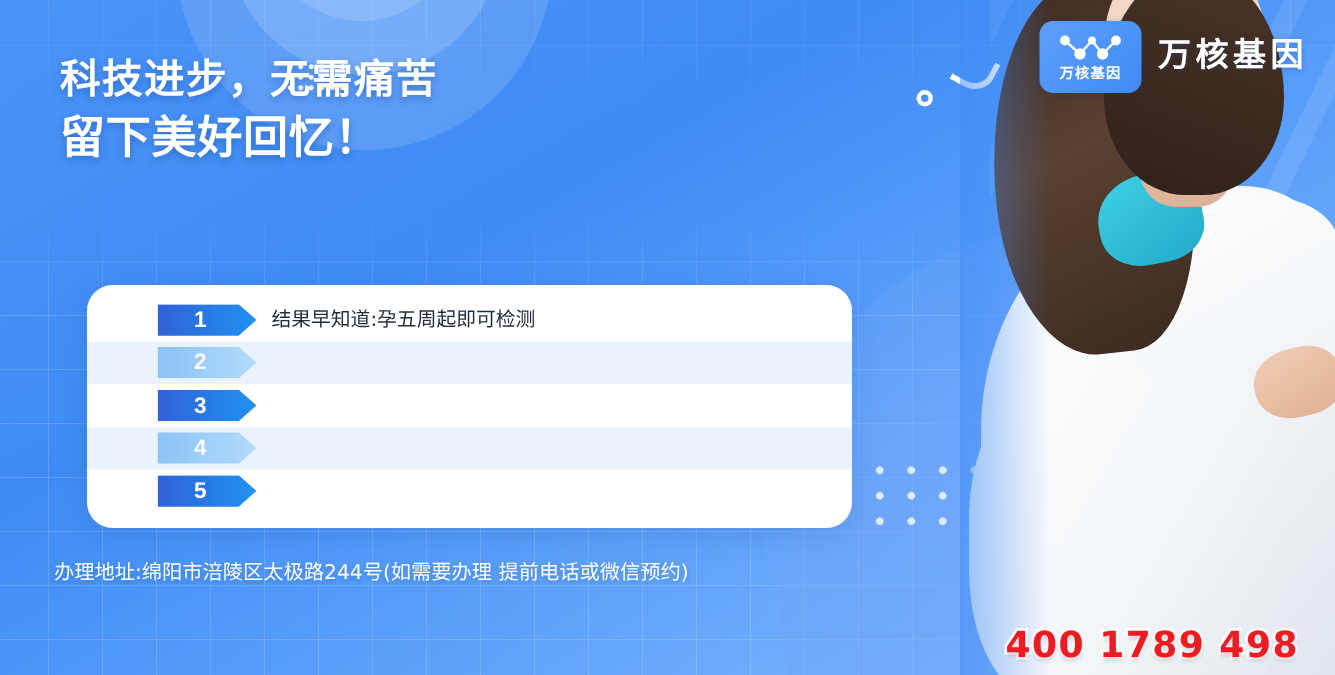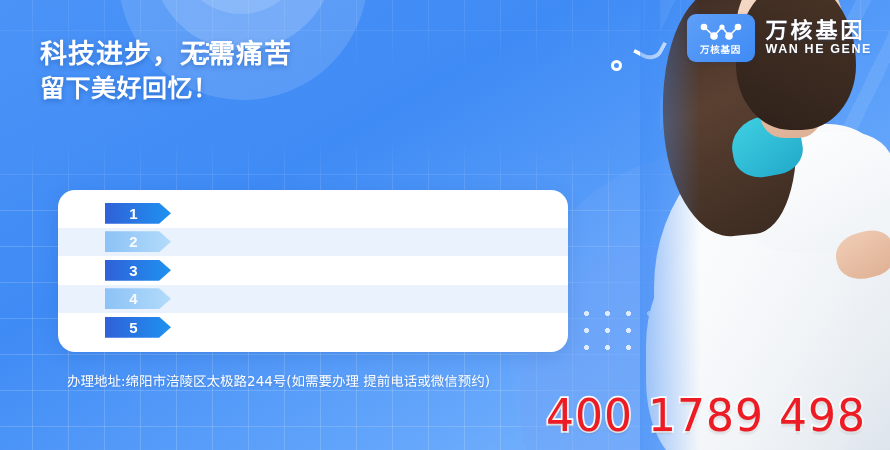--- a/index.html
+++ b/index.html
@@ -139,21 +139,21 @@
 
   
   .headline{position:absolute;left:40px;top:38px;z-index:5;}
   .hl{
     color:#ffffff;font-weight:bold;white-space:nowrap;
     font-family:"DejaVu Sans","Liberation Sans",sans-serif;
     text-shadow:0 2px 5px rgba(20,70,150,.42);
   }
   .hl-1{font-size:27px;letter-spacing:1px;line-height:1.2;position:relative;}
   .hl-2{font-size:25px;letter-spacing:.5px;line-height:1.55;}
-  .hl-3{font-size:25px;letter-spacing:.5px;line-height:1.5;}
+  .hl-3{font-size:30px;letter-spacing:.5px;line-height:1.5;}
   .hl-dots{
     position:absolute;left:150px;top:3px;width:44px;height:22px;
     background-image:radial-gradient(circle,rgba(255,255,255,.92) 1.5px,transparent 1.7px);
     background-size:7px 7px;
   }
 
   
   .card{
     position:absolute;left:58px;top:190px;width:510px;height:162px;
     background:#fff;border-radius:17px;z-index:5;
@@ -181,25 +181,24 @@
     margin-left:10px;color:#1f2d3d;font-size:13.2px;line-height:1;white-space:nowrap;
     font-family:"DejaVu Sans","Liberation Sans",sans-serif;
   }
 
   
   .address{
     position:absolute;left:36px;top:370px;z-index:5;
     color:#ffffff;font-size:13.5px;white-space:nowrap;
     font-family:"DejaVu Sans","Liberation Sans",sans-serif;
     text-shadow:0 1px 3px rgba(25,70,150,.3);
-    margin-left:31px;
   }
   .phone{
-    position:absolute;right:24px;top:394px;z-index:7;
-    color:#ed1b24;font-size:44px;font-weight:normal;letter-spacing:1px;line-height:1;
+    position:absolute;right:24px;top:418px;z-index:7;
+    color:#ed1b24;font-size:24px;font-weight:bold;letter-spacing:1px;line-height:1;
     font-family:"DejaVu Sans","Liberation Sans",sans-serif;
     -webkit-text-stroke:3.5px #ffffff;paint-order:stroke fill;
     text-shadow:0 2px 3px rgba(0,0,0,.18);
   }
 </style>
 </head>
 <body>
 
 <div class="banner">
 
@@ -240,39 +239,39 @@
           <circle cx="16" cy="14" r="3.8" fill="#fff"></circle>
           <circle cx="24" cy="5" r="2.6" fill="#fff"></circle>
           <circle cx="31" cy="14" r="3.8" fill="#fff"></circle>
           <circle cx="40" cy="5" r="3.3" fill="#fff"></circle>
         </svg>
       </span>
       <span class="bz">万核基因</span>
     </div>
     <div>
       <div class="logo-cn">万核基因</div>
-      <div class="logo-en">WAN HE GENE</div>
     </div>
   </div>
 
   <div class="headline">
     <div class="hl hl-1">
       <span>科技进步，无需痛苦</span>
       <span class="hl-dots"></span>
     </div>
     <div class="hl hl-3">留下美好回忆！</div>
   </div>
 
   <div class="card">
 
     <div class="feat-row">
       <div class="badge dark">
         <span class="bg"></span>
         <span class="num">1</span>
       </div>
+      <div class="feat-text">结果早知道:孕五周起即可检测</div>
     </div>
 
     <div class="feat-row alt">
       <div class="badge light">
         <span class="bg"></span>
         <span class="num">2</span>
       </div>
     </div>
 
     <div class="feat-row">

